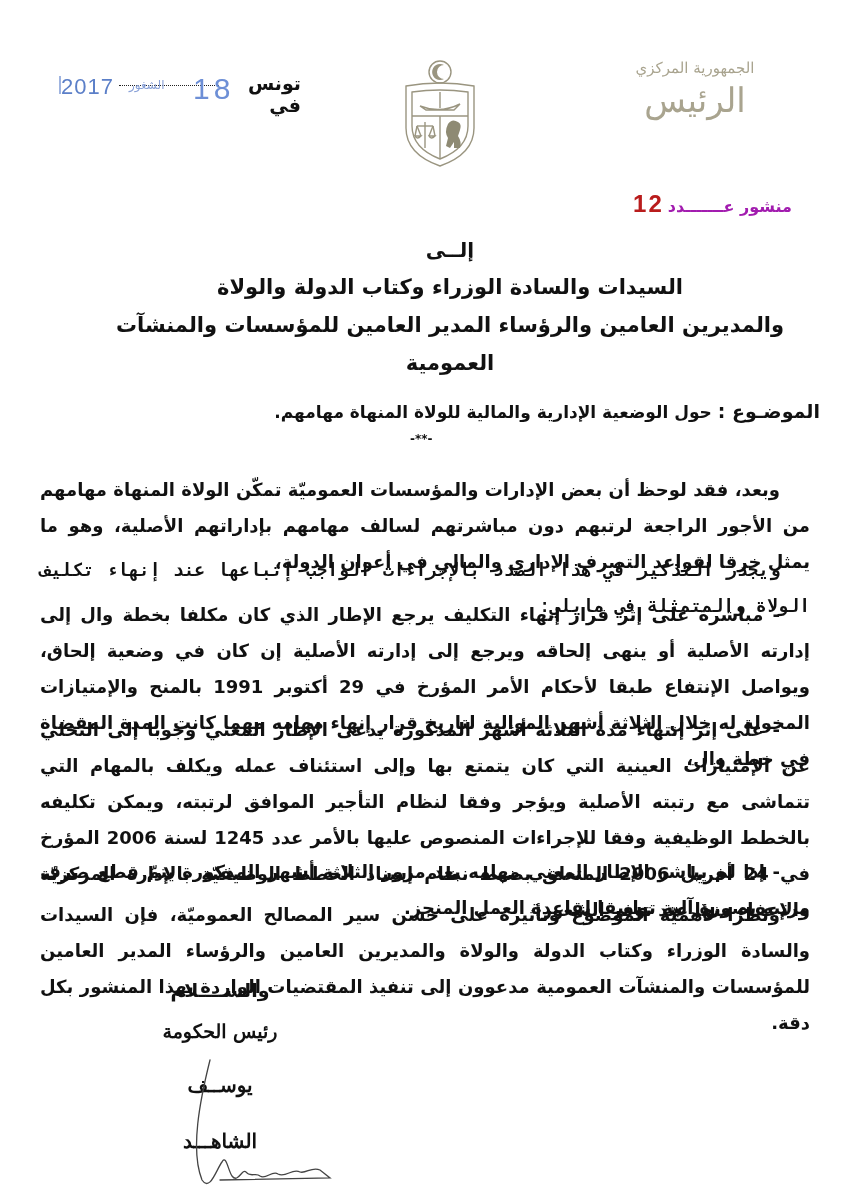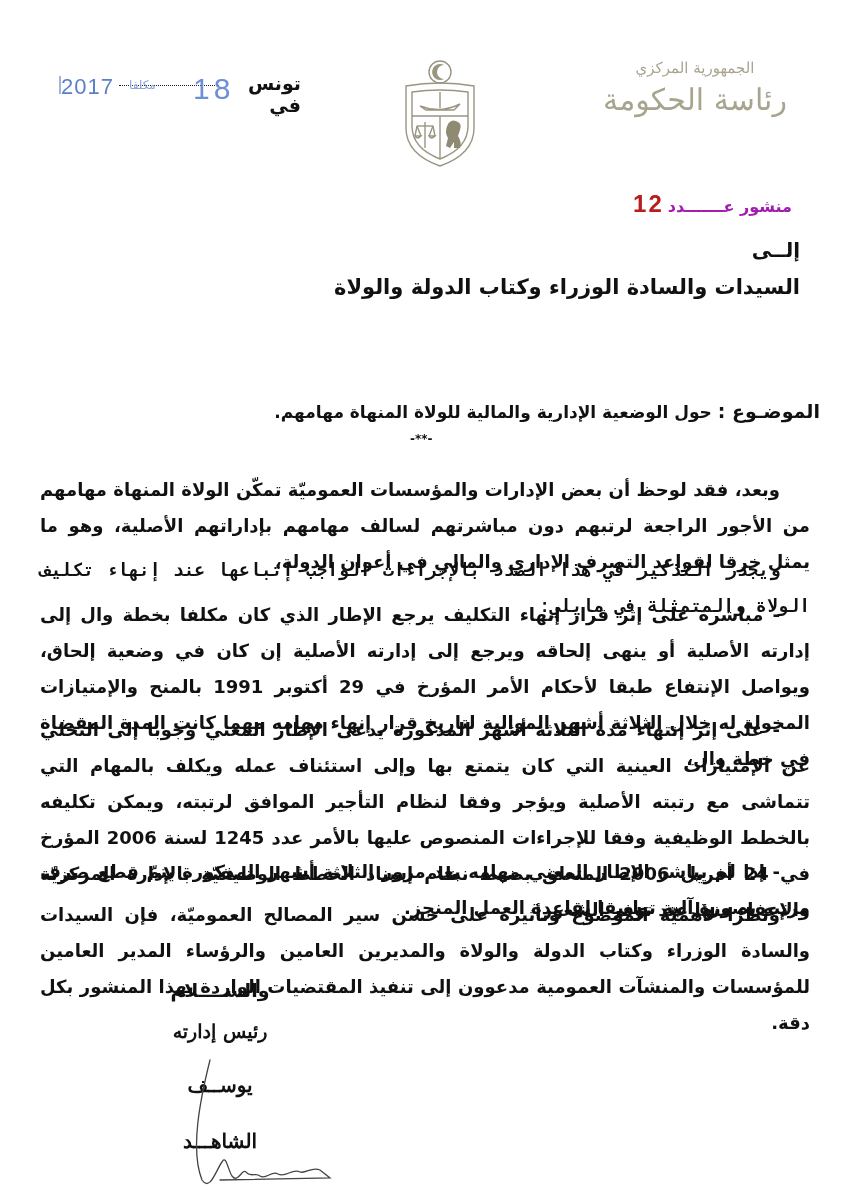--- a/index.html
+++ b/index.html
@@ -26,21 +26,21 @@
   .letterhead { right: 40px; top: 58px; width: 230px; text-align: center; color: #a9a48f; font-family: "DejaVu Serif", serif; }
   .lh-republic { font-size: 15px; line-height: 20px; }
   .lh-presidency { font-size: 30px; line-height: 44px; }
   .lh-president { font-size: 34px; line-height: 44px; }
 
   .circular-no { right: 58px; top: 190px; height: 26px; display: flex; align-items: baseline; gap: 4px; direction: rtl; }
   .circ-label { font-weight: bold; font-size: 16px; color: #a21caf; }
   .circ-num { font-size: 24px; color: #b91c1c; font-family: "Liberation Sans", sans-serif; font-weight: bold; letter-spacing: 2px; }
 
   
-  .addressees { left: 100px; top: 232px; width: 700px; text-align: right; font-weight: bold; }
+  .addressees { left: 100px; top: 232px; width: 700px; text-align: center; font-weight: bold; }
   .to-label { font-size: 20px; line-height: 36px; }
   .addr-line { font-size: 21px; line-height: 38px; }
 
   
   .subject { right: 30px; top: 400px; width: 560px; font-weight: bold; font-size: 17px; text-align: right; }
   .subject .label { font-size: 19px; }
   .separator { left: 410px; top: 432px; font-size: 12px; font-weight: bold; }
 
   
   .body-text { left: 40px; width: 770px; font-size: 18px; line-height: 36px; text-align: justify; text-align-last: right; font-weight: bold; }
@@ -53,21 +53,21 @@
   .closing .name { font-size: 20px; line-height: 56px; font-family: "DejaVu Serif", serif; letter-spacing: 1px; }
   .signature { left: 180px; top: 1050px; width: 160px; height: 150px; }
 </style>
 </head>
 <body>
 
 <div class="abs date-line">
   <div class="date-bar"></div>
   <span class="date-year">2017</span>
   <div class="date-dotline"></div>
-  <span class="date-month rtl">مكلفا</span>
+  <span class="date-month rtl">الشغور</span>
   <span class="date-day">18</span>
   <span class="date-label rtl">تونس في</span>
 </div>
 
 <div class="abs emblem">
   <svg width="84" height="112" viewBox="0 0 84 112">
     <g fill="none" stroke="#9a9580" stroke-width="1.4">
       <circle cx="42" cy="14" r="11"></circle>
       <path d="M46 7 a8 8 0 1 0 0 14 a6.5 6.5 0 1 1 0 -14z" fill="#9a9580" stroke="none"></path>
       <path d="M8 28 Q42 22 76 28 L76 70 Q76 96 42 108 Q8 96 8 70 Z"></path>
@@ -83,31 +83,32 @@
         <line x1="19" y1="68" x2="23" y2="78"></line>
       <line x1="35" y1="68" x2="31" y2="78"></line>
         <line x1="35" y1="68" x2="37" y2="78"></line>
     </g>
     <path d="M50 66 q4 -6 10 -2 q4 2 2 8 l-2 6 q4 6 2 12 l-6 0 l0 -6 l-4 6 l-4 -2 l2 -8 q-4 -6 0 -14z" fill="#8e8a73"></path>
   </svg>
 </div>
 
 <div class="abs letterhead rtl">
   <div class="lh-republic">الجمهورية المركزي</div>
-  <div class="lh-presidency">رئاسة الحكومة</div>
+  <div class="lh-president">الرئيس</div>
 </div>
 
 <div class="abs circular-no">
   <span class="circ-label">منشور عـــــــدد</span>
   <span class="circ-num">12</span>
 </div>
 
 <div class="abs addressees rtl">
   <div class="to-label">إلــى</div>
   <div class="addr-line">السيدات والسادة الوزراء وكتاب الدولة والولاة</div>
+  <div class="addr-line">والمديرين العامين والرؤساء المدير العامين للمؤسسات والمنشآت العمومية</div>
 </div>
 
 <div class="abs subject rtl">
   <span class="label">الموضـوع :</span>
   <span>حول الوضعية الإدارية والمالية للولاة المنهاة مهامهم.</span>
 </div>
 <div class="abs separator">-**-</div>
 
 <div class="abs body-text rtl" style="top:472px;">
   <p>وبعد، فقد لوحظ أن بعض الإدارات والمؤسسات العموميّة تمكّن الولاة المنهاة مهامهم من الأجور الراجعة لرتبهم دون مباشرتهم لسالف مهامهم بإداراتهم الأصلية، وهو ما يمثل خرقا لقواعد التصرف الإداري والمالي في أعوان الدولة،</p>
@@ -123,21 +124,21 @@
 </div>
 <div class="abs body-text rtl" style="top:854px;">
   <p>- إذا لم يباشر الإطار المعني مهامه بعد مرور الثلاثة أشهر المذكورة يتمّ قطع صرف مرتبه بصورة آلية تطبيقا لقاعدة العمل المنجز.</p>
 </div>
 <div class="abs body-text rtl" style="top:897px;">
   <p>ونظرا لأهميّة الموضوع وتأثيره على حسن سير المصالح العموميّة، فإن السيدات والسادة الوزراء وكتاب الدولة والولاة والمديرين العامين والرؤساء المدير العامين للمؤسسات والمنشآت العمومية مدعوون إلى تنفيذ المقتضيات الواردة بهذا المنشور بكل دقة.</p>
 </div>
 
 <div class="abs closing rtl">
   <div class="salam">والســــلام</div>
-  <div class="title">رئيس إدارته</div>
+  <div class="title">رئيس الحكومة</div>
   <div class="name">يوســف الشاهـــد</div>
 </div>
 
 <div class="abs signature">
   <svg width="160" height="150" viewBox="0 0 160 150">
     <path d="M30 10 C20 50 10 100 22 130 C30 142 36 120 42 112 C46 104 48 120 52 126 C58 134 62 118 66 122 C70 128 76 122 80 126 C86 130 92 120 98 124 C106 128 112 118 120 122 C126 124 132 116 140 120 L150 128 L40 130" fill="none" stroke="#444" stroke-width="1.3" stroke-linecap="round"></path>
   </svg>
 </div>
 
 </body></html>

